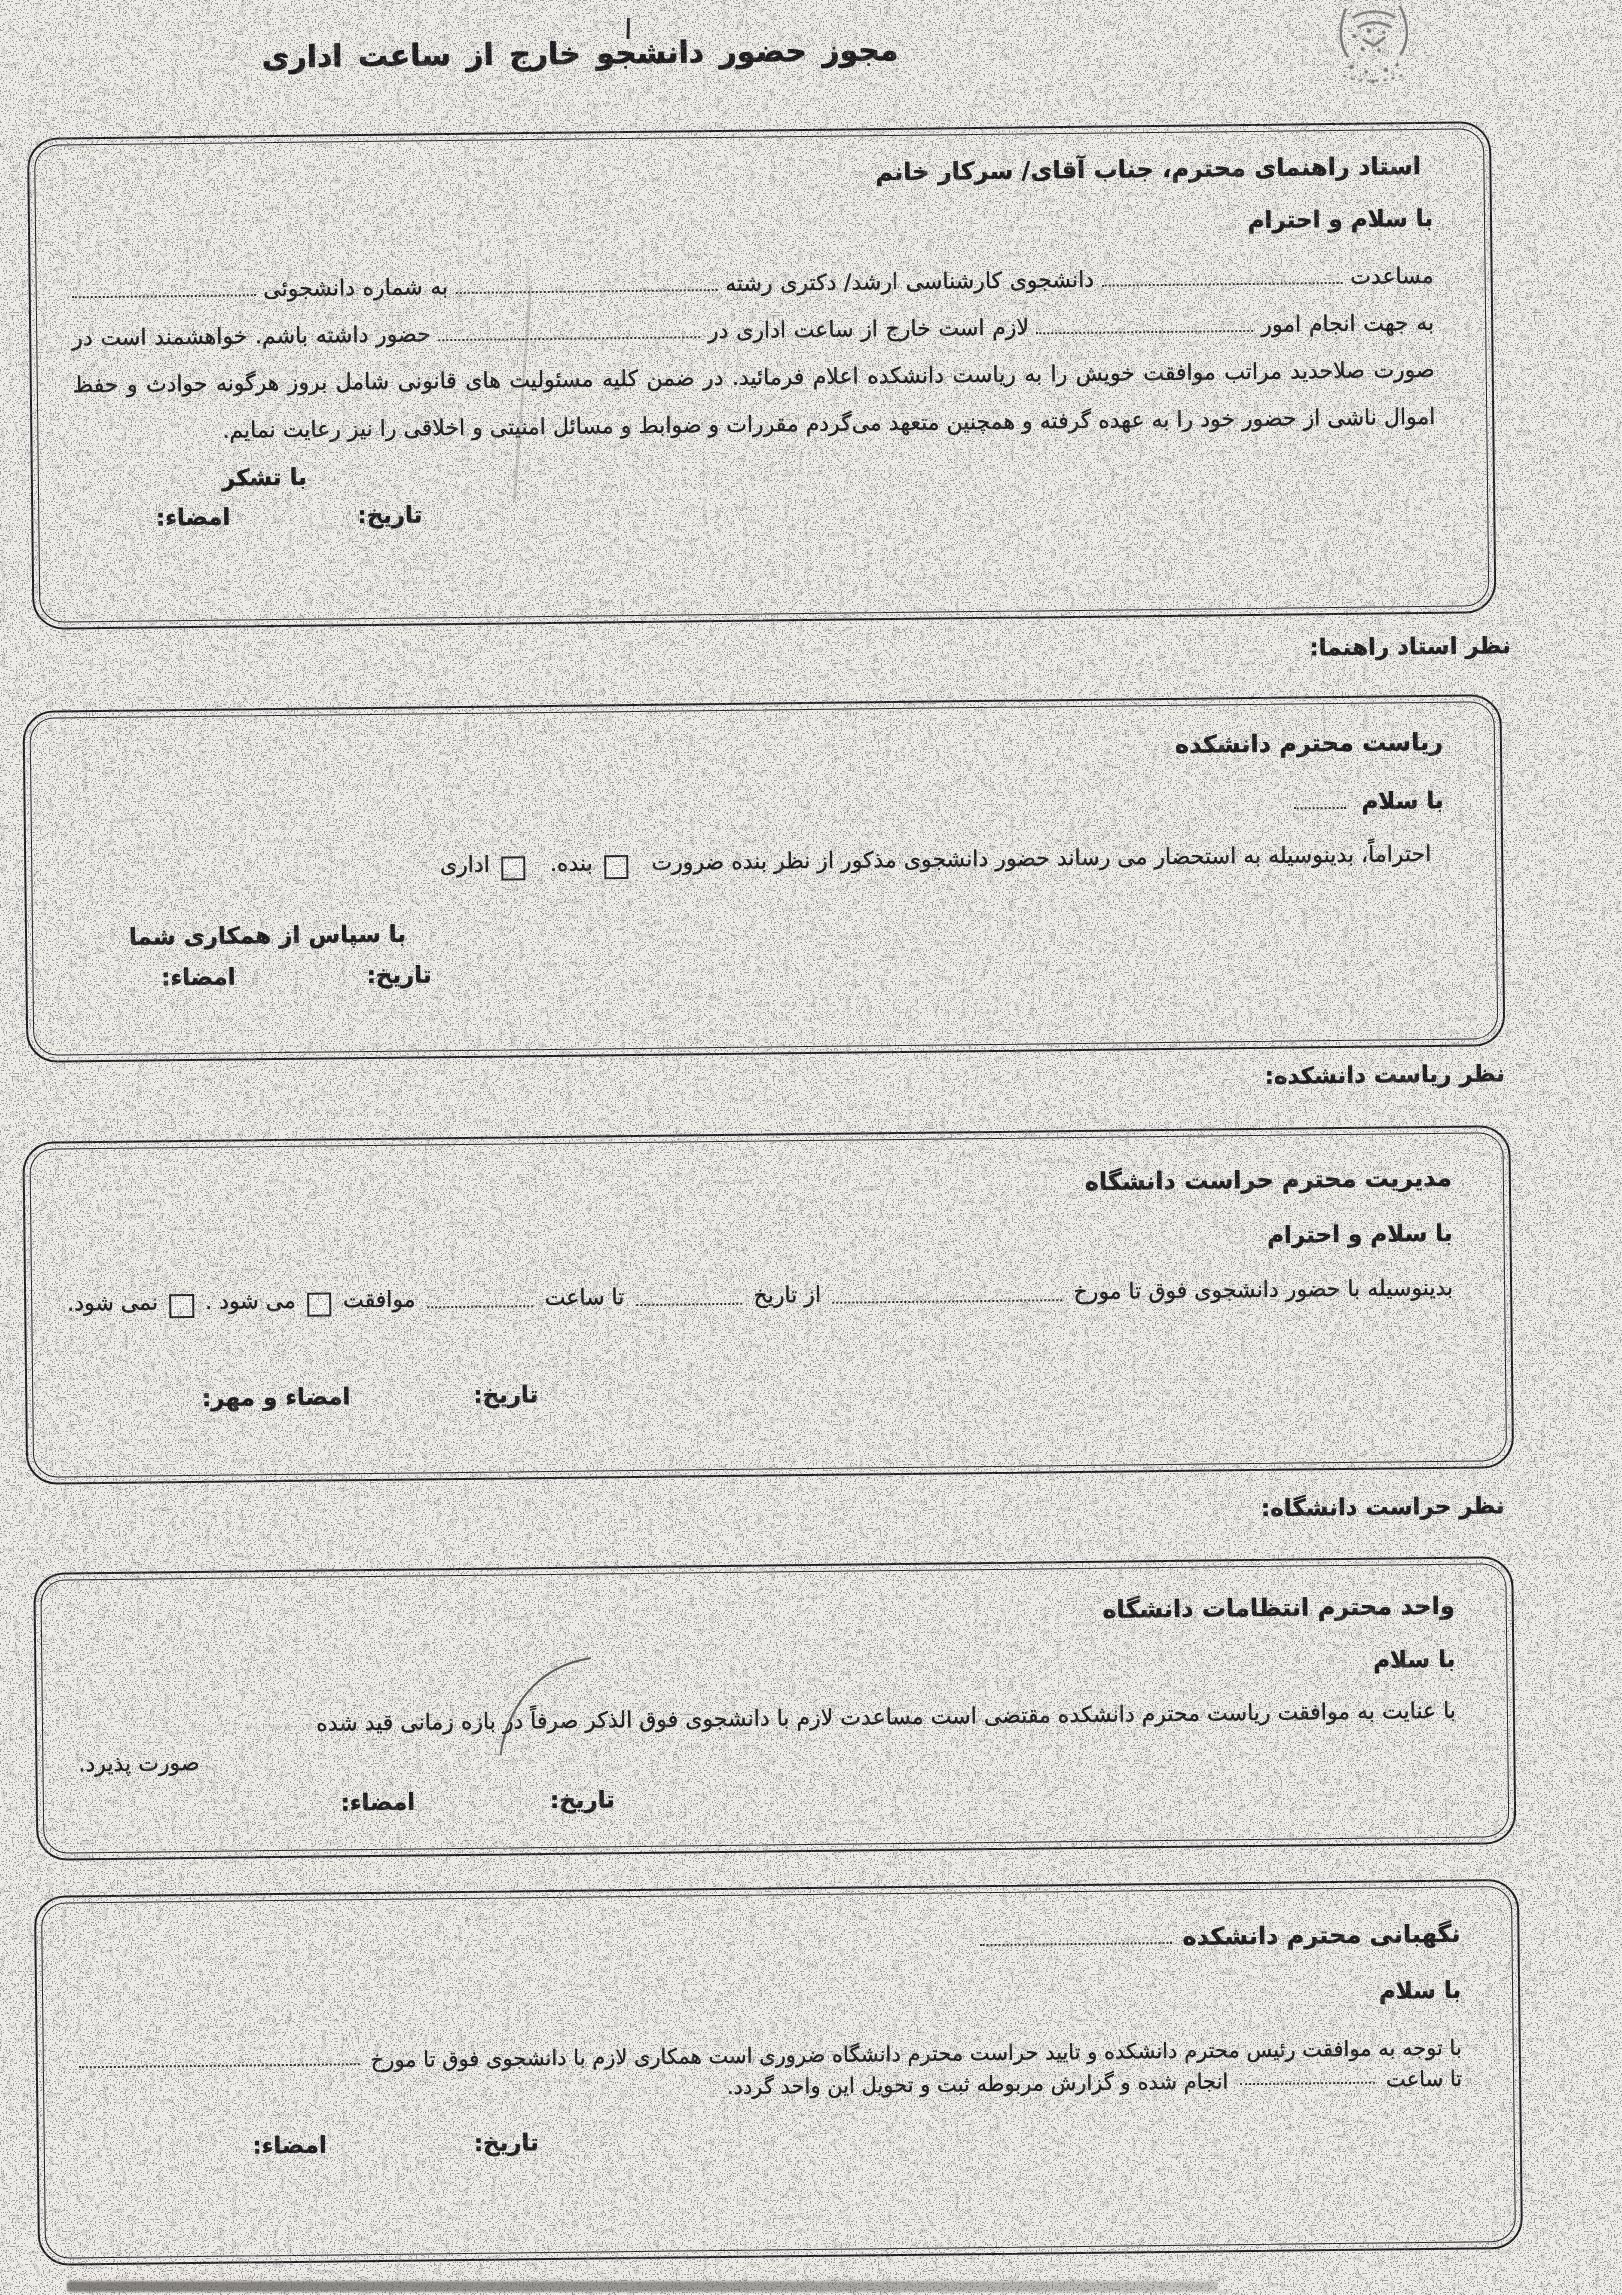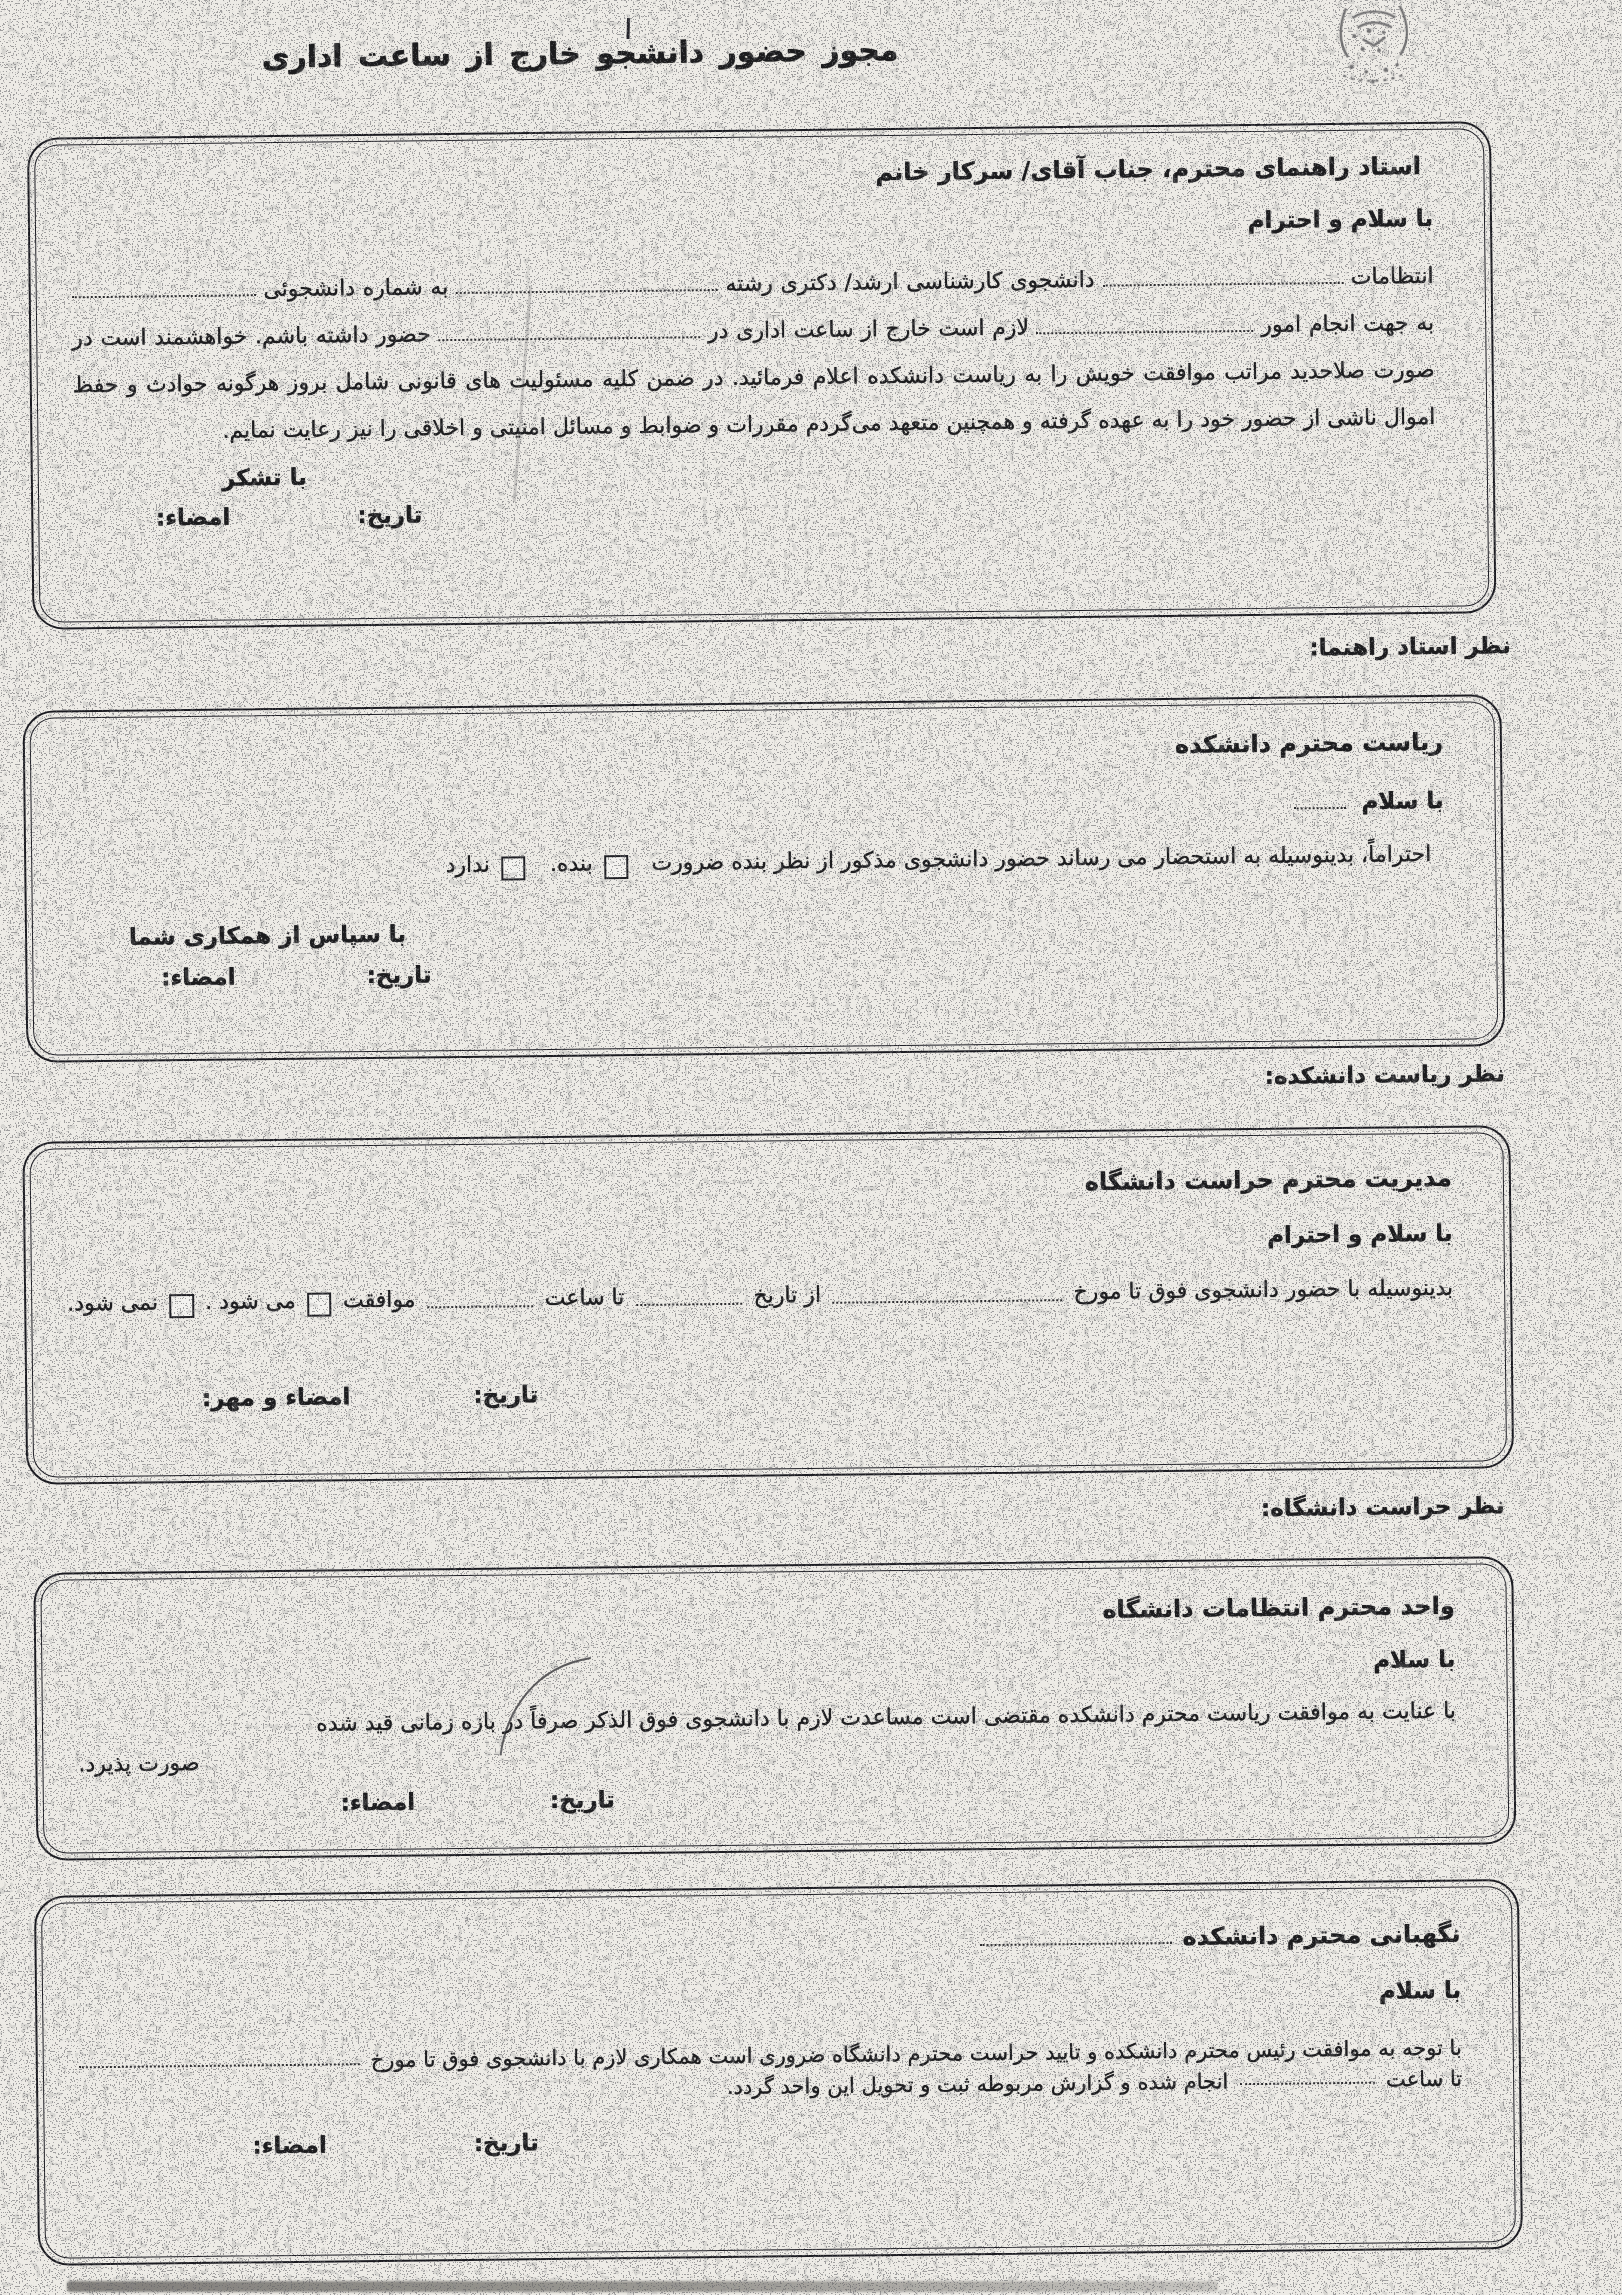--- a/index.html
+++ b/index.html
@@ -91,21 +91,21 @@
     </svg>
 
     <div class="tick"></div>
 
     <div class="title">مجوز حضور دانشجو خارج از ساعت اداری</div>
 
     <div class="formbox" style="left:39px;top:129px;width:1464px;height:492px;">
       <div class="salut ink" style="padding-top:28px;padding-right:11.4px;">استاد راهنمای محترم، جناب آقای/ سرکار خانم</div>
       <div class="greet ink" style="padding-top:24.5px;">با سلام و احترام</div>
       <div class="body-text para ink" style="margin-top:21px;">
-        <span>انتظامات</span>
+        <span>مساعدت</span>
         <span class="bl" style="width:241px;"></span>
         <span>دانشجوی کارشناسی ارشد/ دکتری رشته</span>
         <span class="bl" style="width:262px;"></span>
         <span>به شماره دانشجوئی</span>
         <span class="bl" style="width:184px;"></span>
         <span>به جهت انجام امور</span>
         <span class="bl" style="width:217px;"></span>
         <span>لازم است خارج از ساعت اداری در</span>
         <span class="bl" style="width:262px;"></span>
         <span>حضور داشته باشم. خواهشمند است در صورت صلاحدید مراتب موافقت خویش را به ریاست دانشکده اعلام فرمائید. در ضمن کلیه مسئولیت های قانونی شامل بروز هرگونه حوادث و حفظ اموال ناشی از حضور خود را به عهده گرفته و همچنین متعهد می‌گردم مقررات و ضوابط و مسائل امنیتی و اخلاقی را نیز رعایت نمایم.</span>
@@ -124,21 +124,21 @@
       <div class="salut ink" style="padding-top:31px;">ریاست محترم دانشکده</div>
       <div class="greet ink" style="padding-top:26px;">
         <span>با سلام</span>
         <span class="bl" style="width:52px;margin-right:8.2px;"></span>
       </div>
       <div class="fline ink" style="margin-top:28px;padding-right:13px;">
         <span>احتراماً، بدینوسیله به استحضار می رساند حضور دانشجوی مذکور از نظر بنده ضرورت</span>
         <span class="cb" style="margin-right:11.4px;"></span>
         <span>بنده.</span>
         <span class="cb" style="margin-right:13px;"></span>
-        <span>ندارد</span>
+        <span>اداری</span>
       </div>
       <div class="closing ink" style="margin-top:39px;margin-right:1039px;">با سپاس از همکاری شما</div>
       <div class="sig ink" style="margin-top:14.7px;">
         <span style="margin-right:1014px;">تاریخ:</span>
         <span style="margin-right:131px;">امضاء:</span>
       </div>
     </div>
 
     <div class="interlabel ink" style="left:1236px;top:1068px;width:270px;">نظر ریاست دانشکده:</div>
 

